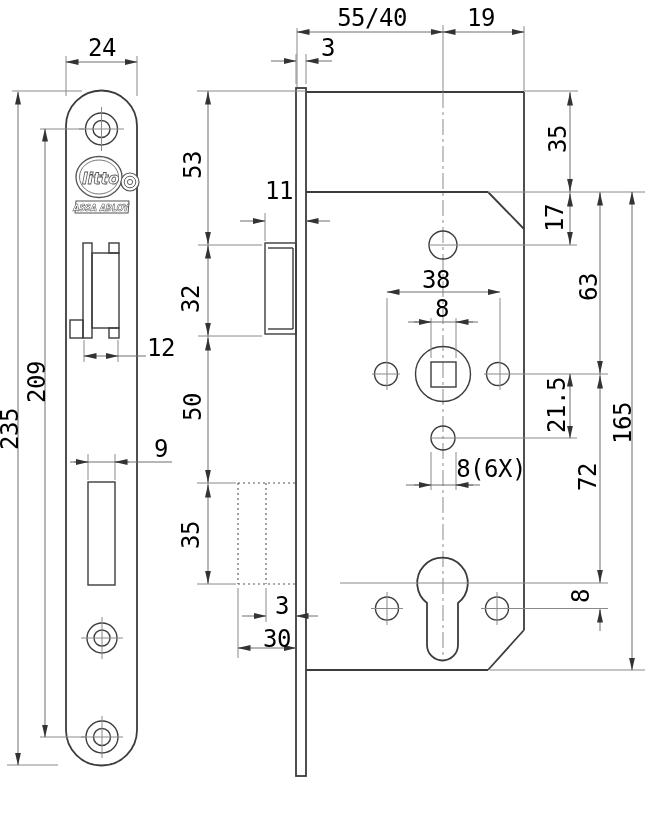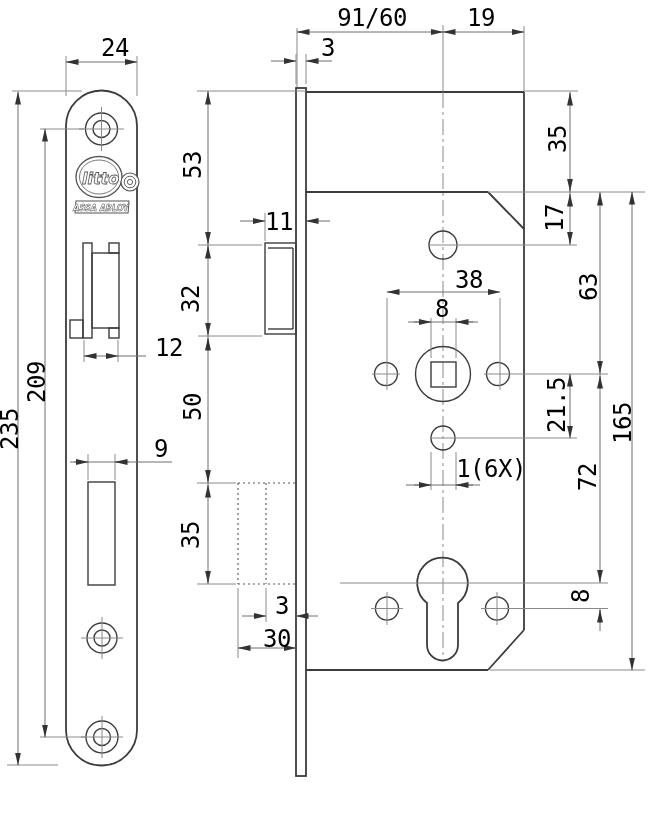--- a/index.html
+++ b/index.html
@@ -206,30 +206,30 @@
       <line class="dimln" x1="600" y1="204" x2="600" y2="193" marker-end="url(#ah)"></line>
       <line class="dimln" x1="600" y1="363" x2="600" y2="373" marker-end="url(#ah)"></line>
       <line class="dimln" x1="600" y1="386" x2="600" y2="376" marker-end="url(#ah)"></line>
       <line class="dimln" x1="600" y1="572" x2="600" y2="582" marker-end="url(#ah)"></line>
       <line class="dimln" x1="600" y1="609" x2="600" y2="631"></line>
       <line class="dimln" x1="600" y1="621" x2="600" y2="610" marker-end="url(#ah)"></line>
       <line class="dimln" x1="632" y1="192" x2="632" y2="670" marker-start="url(#ah)" marker-end="url(#ah)"></line>
     </g>
   </svg>
 
-  <span class="dim" style="left:115px;top:48px">24</span>
+  <span class="dim" style="left:102px;top:48px">24</span>
   <span class="dim" style="left:328px;top:48px">3</span>
-  <span class="dim" style="left:372px;top:18px">91/60</span>
+  <span class="dim" style="left:372px;top:18px">55/40</span>
   <span class="dim" style="left:481px;top:18px">19</span>
-  <span class="dim" style="left:279px;top:222px">11</span>
-  <span class="dim" style="left:169px;top:348px">12</span>
+  <span class="dim" style="left:279px;top:191px">11</span>
+  <span class="dim" style="left:161px;top:348px">12</span>
   <span class="dim" style="left:161px;top:449px">9</span>
-  <span class="dim" style="left:469px;top:280px">38</span>
+  <span class="dim" style="left:436px;top:280px">38</span>
   <span class="dim" style="left:442px;top:309px">8</span>
-  <span class="dim" style="left:491px;top:469px">1(6X)</span>
+  <span class="dim" style="left:491px;top:469px">8(6X)</span>
   <span class="dim" style="left:282px;top:606px">3</span>
   <span class="dim" style="left:277px;top:639px">30</span>
   <span class="dim v" style="left:10px;top:429px">235</span>
   <span class="dim v" style="left:37px;top:382px">209</span>
   <span class="dim v" style="left:193px;top:165px">53</span>
   <span class="dim v" style="left:191px;top:299px">32</span>
   <span class="dim v" style="left:193px;top:407px">50</span>
   <span class="dim v" style="left:191px;top:535px">35</span>
   <span class="dim v" style="left:558px;top:139px">35</span>
   <span class="dim v" style="left:555px;top:218px">17</span>

